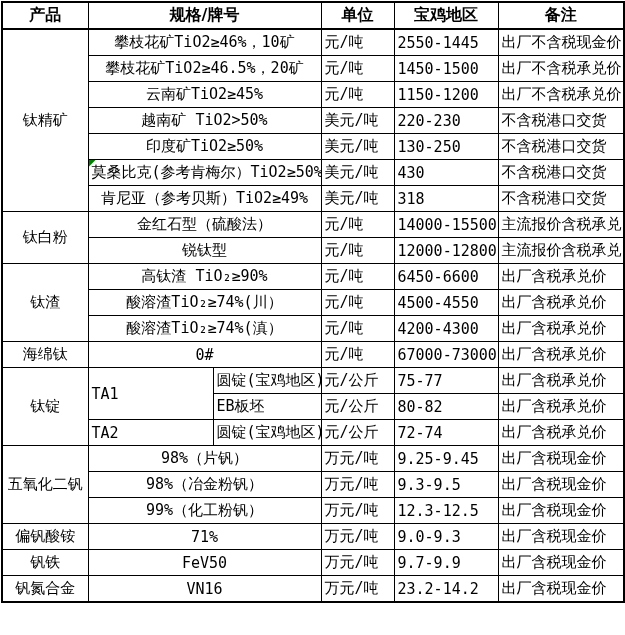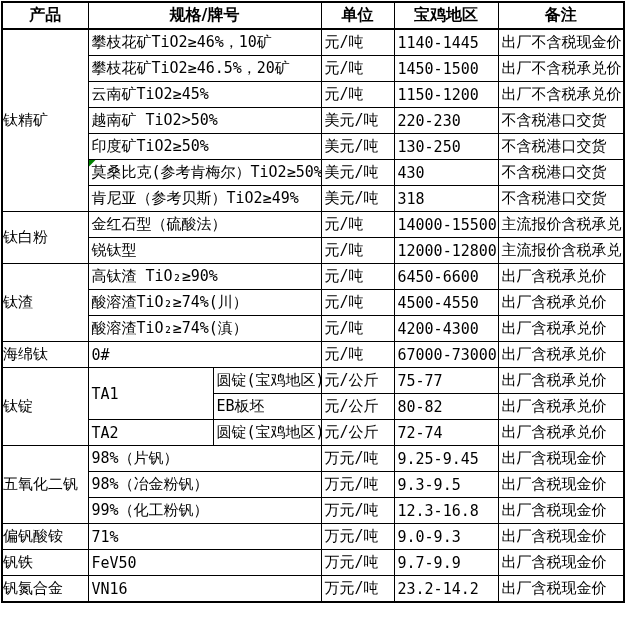--- a/index.html
+++ b/index.html
@@ -38,25 +38,25 @@
     font-size: 16px;
     text-align: center;
     padding: 0;
     border-bottom: 2px solid #000000;
   }
   td {
     font-size: 15px;
     font-family: "DejaVu Sans Mono", "DejaVu Sans", sans-serif;
   }
   td.c-product {
-    text-align: left;
+    text-align: center;
     padding: 0;
     font-family: "DejaVu Sans", "Liberation Sans", sans-serif;
   }
-  td.c-spec { position: relative; }
+  td.c-spec { position: relative; text-align: center; }
   .err-tri {
     position: absolute;
     top: 0;
     left: 0;
     width: 7px;
     height: 7px;
     background: #008000;
     clip-path: polygon(0 0, 100% 0, 0 100%);
   }
 </style>
@@ -80,21 +80,21 @@
       <th colspan="2">规格/牌号</th>
       <th>单位</th>
       <th>宝鸡地区</th>
       <th>备注</th>
     </tr>
 
     <tr>
       <td class="c-product" rowspan="7">钛精矿</td>
       <td class="c-spec" colspan="2">攀枝花矿TiO2≥46%，10矿</td>
       <td>元/吨</td>
-      <td>1140-1445</td>
+      <td>2550-1445</td>
       <td>出厂不含税现金价</td>
     </tr>
     <tr>
       <td class="c-spec" colspan="2">攀枝花矿TiO2≥46.5%，20矿</td>
       <td>元/吨</td>
       <td>1450-1500</td>
       <td>出厂不含税承兑价</td>
     </tr>
     <tr>
       <td class="c-spec" colspan="2">云南矿TiO2≥45%</td>
@@ -203,21 +203,21 @@
     </tr>
     <tr>
       <td class="c-spec" colspan="2">98%（冶金粉钒）</td>
       <td>万元/吨</td>
       <td>9.3-9.5</td>
       <td>出厂含税现金价</td>
     </tr>
     <tr>
       <td class="c-spec" colspan="2">99%（化工粉钒）</td>
       <td>万元/吨</td>
-      <td>12.3-16.8</td>
+      <td>12.3-12.5</td>
       <td>出厂含税现金价</td>
     </tr>
 
     <tr>
       <td class="c-product">偏钒酸铵</td>
       <td class="c-spec" colspan="2">71%</td>
       <td>万元/吨</td>
       <td>9.0-9.3</td>
       <td>出厂含税现金价</td>
     </tr>

